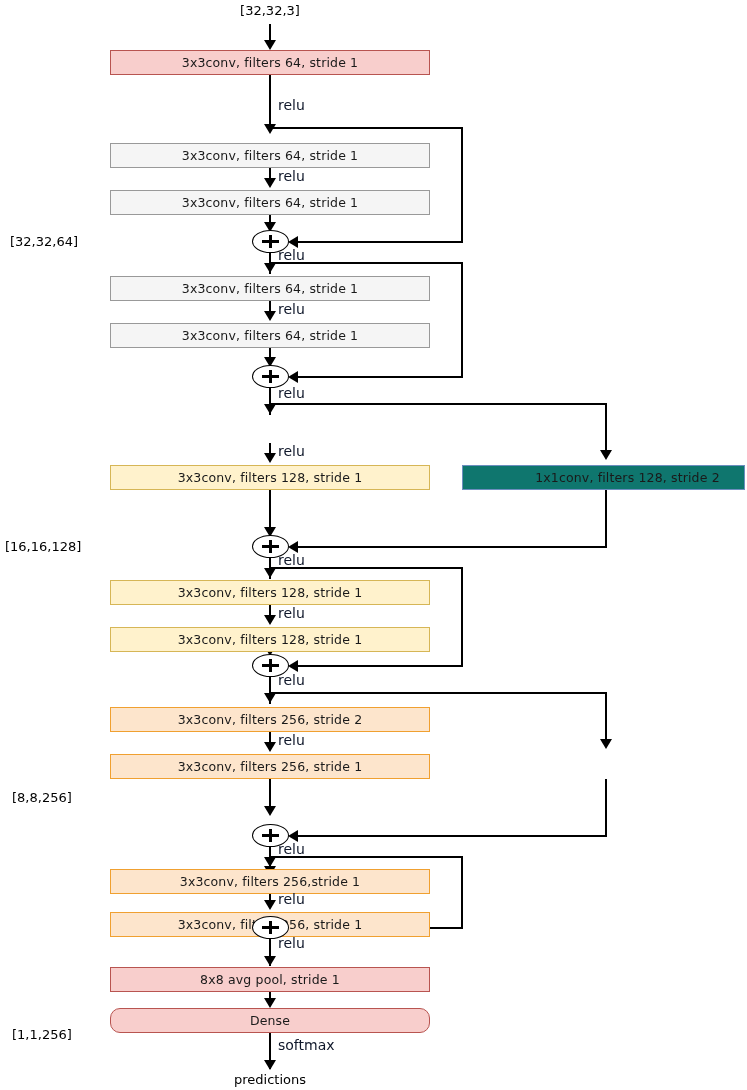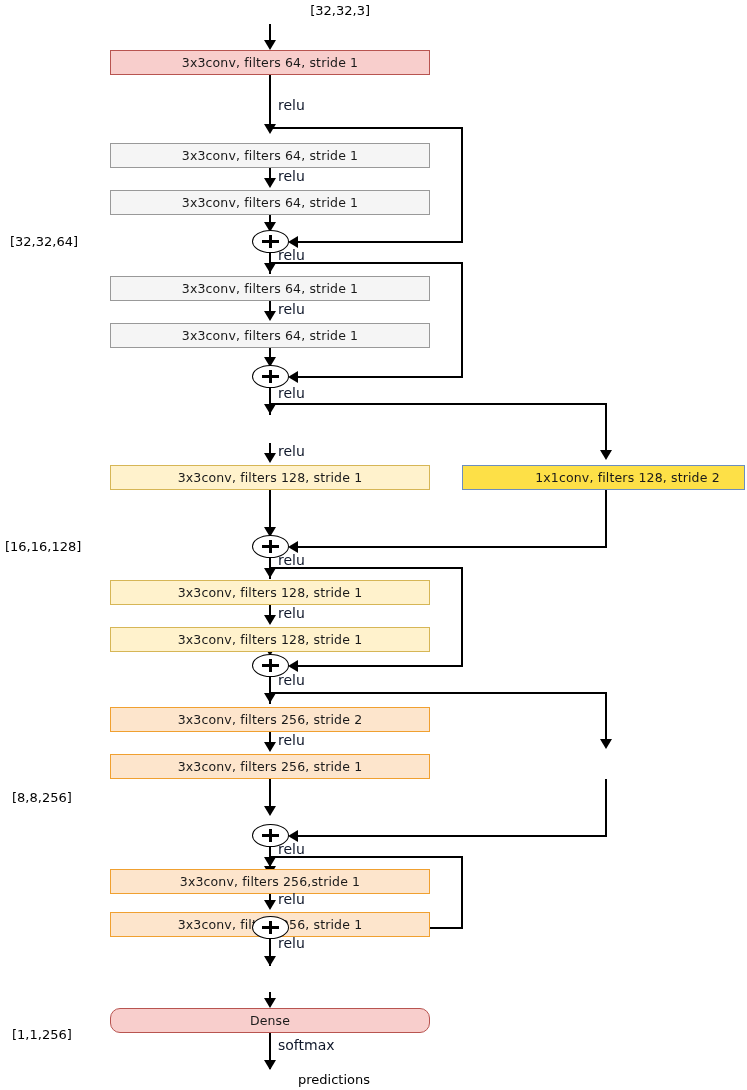--- a/index.html
+++ b/index.html
@@ -30,21 +30,21 @@
     white-space:nowrap;
     z-index:3;
   }
   .node.main{left:110px;width:320px;height:25px;}
   .node.shortcut{left:462px;width:283px;height:25px;}
 
   .sk-pink   {background:#f8cecc;border-color:#b85450;}
   .sk-gray   {background:#f5f5f5;border-color:#999999;}
   .sk-yellow {background:#fff2cc;border-color:#d6b656;}
   .sk-orange {background:#fde5cc;border-color:#f0a030;}
-  .sk-blue   {background:#fde047;border-color:#6c8ebf;padding-left:48px;}
+  .sk-blue   {background:#0f766e;border-color:#6c8ebf;padding-left:48px;}
 
   
   .plus{
     position:absolute;
     left:252px;
     width:37px;
     height:23px;
     box-sizing:border-box;
     border:1.6px solid #000;
     border-radius:50%;
@@ -87,21 +87,21 @@
     font-size:14px;
     color:#0f172a;
     white-space:nowrap;
     z-index:5;
   }
   .io-label{
     position:absolute;
     font-size:13px;
     color:#000;
     white-space:nowrap;
-    text-align:right;
+    text-align:center;
     z-index:5;
   }
   .shape-label{
     position:absolute;
     font-size:13px;
     color:#000;
     white-space:nowrap;
     z-index:5;
   }
 </style>
@@ -257,20 +257,21 @@
   <div class="node main sk-orange" style="top:912px;">3x3conv, filters 256, stride 1</div>
 
   <div class="vline" style="left:269px;top:885px;height:12px;"></div>
 
   <div class="plus" style="top:916px;"></div>
 
   <div class="vline" style="left:269px;top:938px;height:28px;"></div>
   <div class="arw-down" style="left:263.5px;top:956px;"></div>
   <div class="edge-label" style="left:278px;top:935px;">relu</div>
 
+  <div class="node main sk-pink" style="top:967px;">8x8 avg pool, stride 1</div>
 
   <div class="vline" style="left:269px;top:992px;height:12px;"></div>
   <div class="arw-down" style="left:263.5px;top:998px;"></div>
 
   <div class="node main sk-pink" style="top:1008px;border-radius:10px;">Dense</div>
   <div class="shape-label" style="left:12px;top:993px;margin-top:34px;">[1,1,256]</div>
 
   <div class="vline" style="left:269px;top:1033px;height:36px;"></div>
   <div class="arw-down" style="left:263.5px;top:1060px;"></div>
   <div class="edge-label" style="left:278px;top:1037px;">softmax</div>

